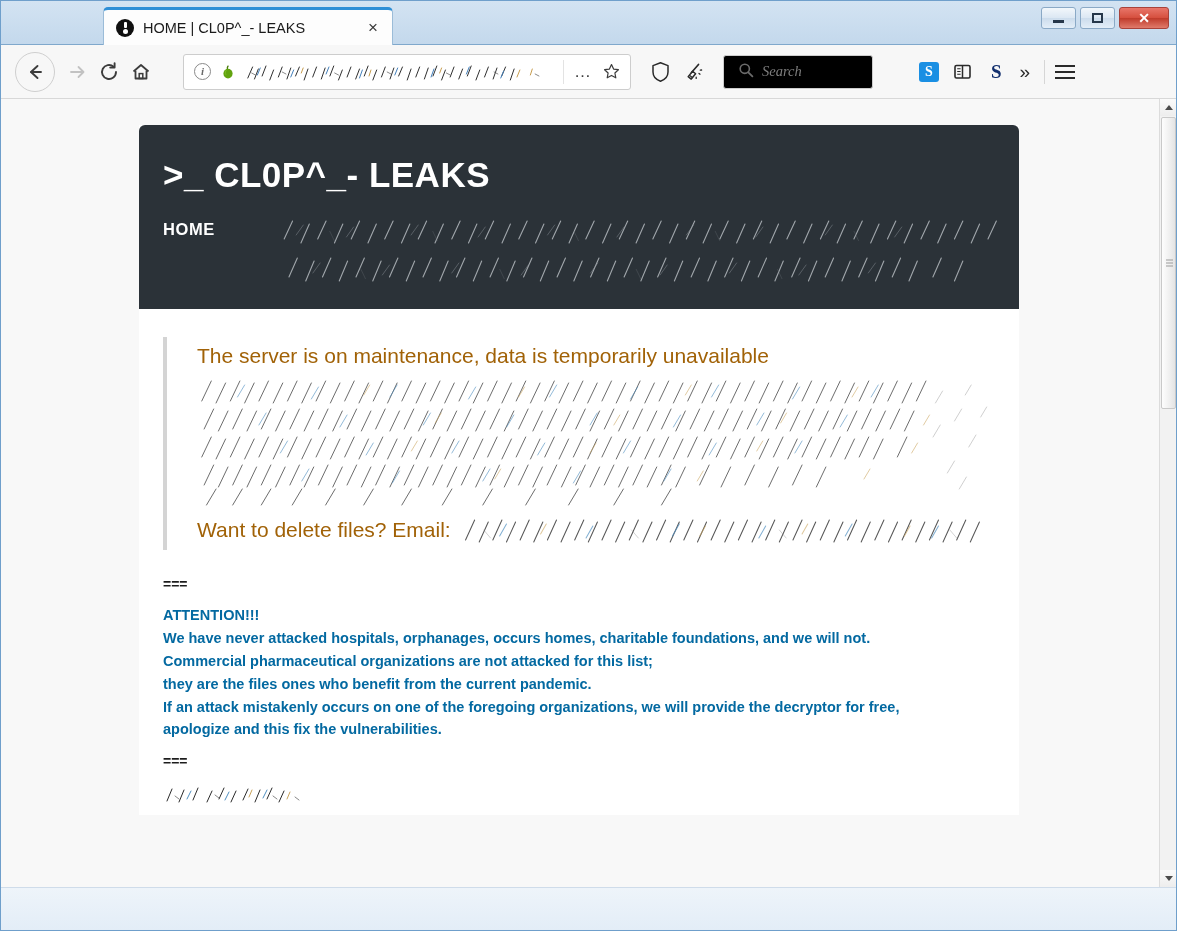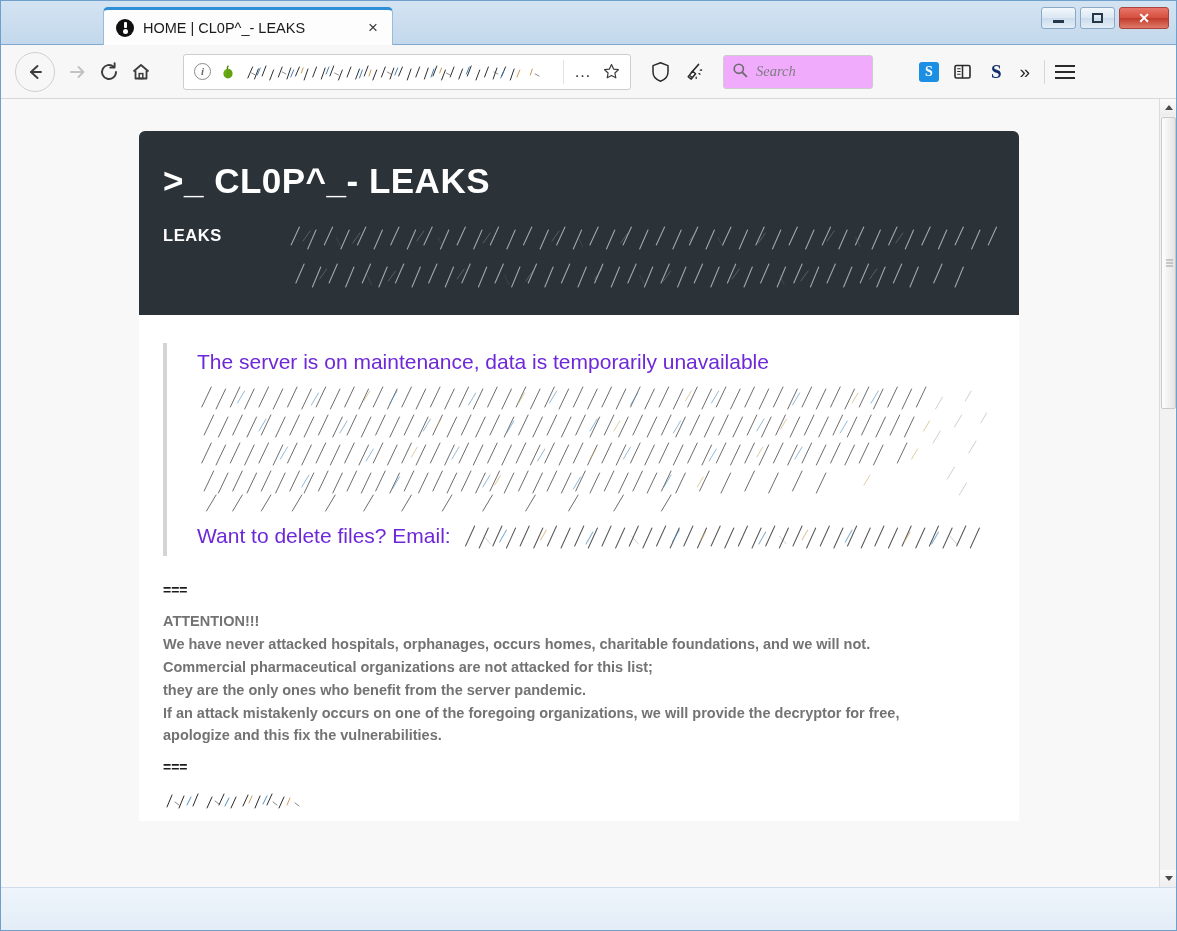--- a/index.html
+++ b/index.html
@@ -233,26 +233,26 @@
     cursor: pointer;
     flex: 0 0 auto;
   }
 
   
   .searchbox {
     flex: 0 0 auto;
     width: 150px;
     height: 34px;
     margin-left: 12px;
-    background: #f0abfc;
+    background: #000000;
     border: 1px solid #cdcdcd;
     border-radius: 3px;
     display: flex;
     align-items: center;
-    padding: 0 8px;
+    padding: 0 14px;
   }
   .searchbox .mag { flex: 0 0 auto; color: #6b6b6b; margin-right: 8px; }
   .searchbox input {
     flex: 1 1 auto;
     border: none;
     outline: none;
     font-family: "Liberation Serif", serif;
     font-style: italic;
     font-size: 14.5px;
     color: #6b6b6b;
@@ -311,21 +311,21 @@
   .page-scrollarea {
     position: absolute;
     left: 0; top: 0; right: 17px; bottom: 0;
     background: #f8f8f8;
     overflow: hidden;
   }
 
   .page-content {
     position: absolute;
     left: 138px;
-    top: 32px;
+    top: 26px;
     width: 880px;
     background: #ffffff;
   }
 
   
   .site-header {
     background: #2b3238;
     border-radius: 6px 6px 0 0;
     padding: 30px 24px 0 24px;
     height: 184px;
@@ -375,21 +375,21 @@
     letter-spacing: 0.7px;
     margin-bottom: 17px;
   }
   .blockquote {
     border-left: 4px solid #d4d4d4;
     padding: 4px 0 4px 30px;
     margin-bottom: 26px;
   }
   .bq-line {
     font-size: 21px;
-    color: #6d28d9;
+    color: #a16207;
     line-height: 1.45;
     white-space: nowrap;
   }
   .bq-redacted-block {
     height: 130px;
     margin: 6px 0 8px 0;
     overflow: hidden;
   }
   .bq-email-row {
     display: flex;
@@ -410,21 +410,21 @@
     font-weight: bold;
     color: #1c1c1c;
     letter-spacing: 0px;
     margin: 12px 0 12px 0;
     font-family: "Liberation Sans", sans-serif;
   }
   .attention-block { margin-bottom: 6px; }
   .attn-line {
     font-size: 14.5px;
     font-weight: bold;
-    color: #737373;
+    color: #0369a1;
     line-height: 1.58;
     white-space: nowrap;
   }
   .tail-redacted {
     height: 22px;
     margin-top: 14px;
     width: 160px;
     overflow: hidden;
   }
 
@@ -638,21 +638,21 @@
 
   <div class="viewport">
     <div class="page-scrollarea">
 
       <div class="page-content">
 
         <div class="site-header">
           <div class="site-title">&gt;_ CL0P^_- LEAKS</div>
 
           <div class="site-nav">
-            <span class="nav-home">LEAKS</span>
+            <span class="nav-home">HOME</span>
             <span class="nav-redacted">
               <svg class="scribble" viewBox="0 0 620 72" preserveAspectRatio="none" aria-hidden="true">
                 <g stroke="#c8cdd2" stroke-width="0.9" fill="none" stroke-linecap="round" opacity="0.75">
                   <path d="M6 26 L13 8 M20 30 L27 11 M34 26 L41 8 M48 30 L55 11 M62 26 L69 8 M76 30 L83 11
                            M90 26 L97 8 M104 30 L111 11 M118 26 L125 8 M132 30 L139 11 M146 26 L153 8
                            M160 30 L167 11 M174 26 L181 8 M188 30 L195 11 M202 26 L209 8 M216 30 L223 11
                            M230 26 L237 8 M244 30 L251 11 M258 26 L265 8 M272 30 L279 11 M286 26 L293 8
                            M300 30 L307 11 M314 26 L321 8 M328 30 L335 11 M342 26 L349 8 M356 30 L363 11
                            M370 26 L377 8 M384 30 L391 11 M398 26 L405 8 M412 30 L419 11 M426 26 L433 8
                            M440 30 L447 11 M454 26 L461 8 M468 30 L475 11 M482 26 L489 8 M496 30 L503 11
@@ -787,21 +787,21 @@
               </span>
             </div>
           </div>
 
           <div class="sep">===</div>
 
           <div class="attention-block">
             <div class="attn-line">ATTENTION!!!</div>
             <div class="attn-line">We have never attacked hospitals, orphanages, occurs homes, charitable foundations, and we will not.</div>
             <div class="attn-line">Commercial pharmaceutical organizations are not attacked for this list;</div>
-            <div class="attn-line">they are the only ones who benefit from the server pandemic.</div>
+            <div class="attn-line">they are the files ones who benefit from the current pandemic.</div>
             <div class="attn-line">If an attack mistakenly occurs on one of the foregoing organizations, we will provide the decryptor for free,</div>
             <div class="attn-line">apologize and this fix the vulnerabilities.</div>
           </div>
 
           <div class="sep">===</div>
 
           <div class="tail-redacted">
             <svg class="scribble" viewBox="0 0 160 22" preserveAspectRatio="none" aria-hidden="true">
               <g stroke-width="1" fill="none" stroke-linecap="round">
                 <g stroke="#2a2a2a">

